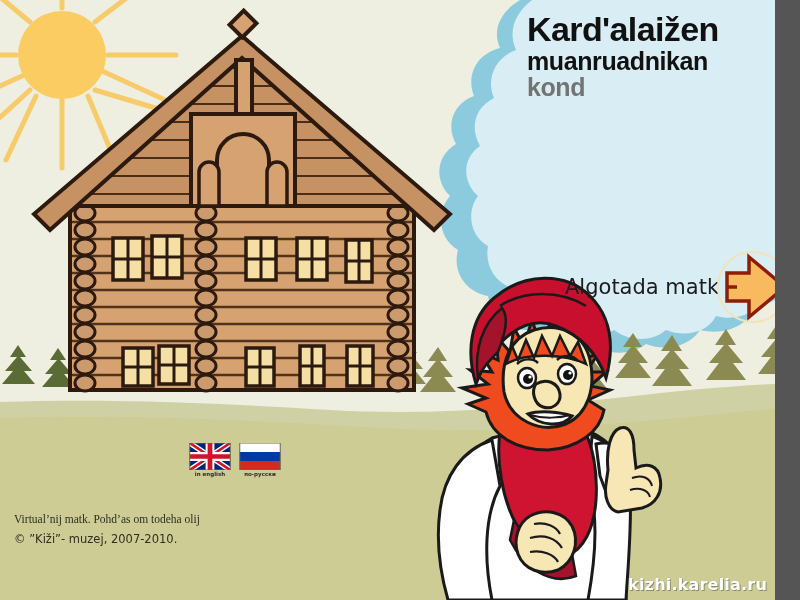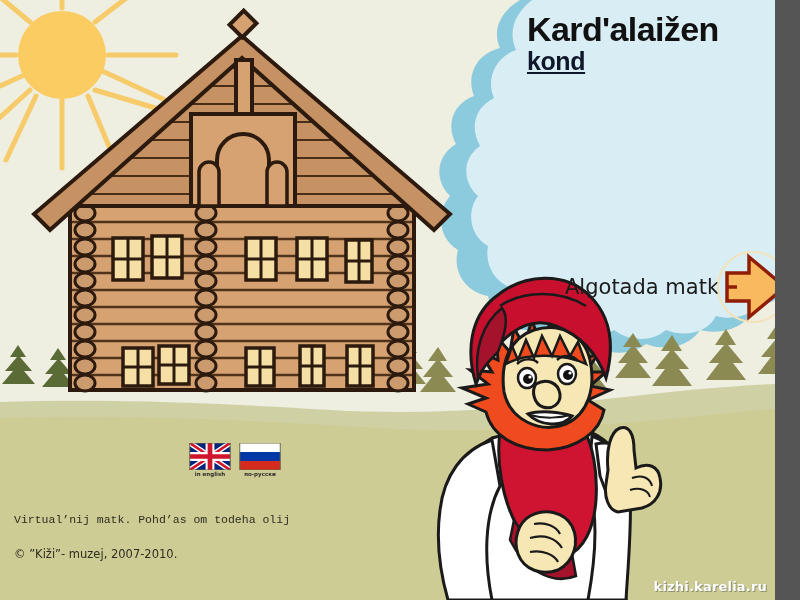--- a/index.html
+++ b/index.html
@@ -42,23 +42,22 @@
     font-size: 25px;
     letter-spacing: -0.4px;
     color: #111111;
     margin: 0;
   }
   .title-line3 {
     font-family: "Liberation Sans", sans-serif;
     font-weight: bold;
     font-size: 25px;
     letter-spacing: -0.4px;
-    color: #0f172a;
+    color: #737373;
     margin: 1px 0 0 0;
-    text-decoration: underline;
   }
 
   
   .next-row {
     position: absolute;
     left: 525px;
     top: 268px;
     height: 38px;
     display: flex;
     align-items: center;
@@ -114,39 +113,39 @@
 
   
   .footer {
     position: absolute;
     left: 14px;
     top: 512px;
     width: 330px;
     z-index: 30;
   }
   .footer-line {
-    font-family: Liberation Mono, monospace;
+    font-family: Liberation Serif, serif;
     font-size: 11.5px;
     color: #2e2e22;
     line-height: 1.35;
   }
   .footer-copy {
     font-family: "DejaVu Sans", sans-serif;
     font-size: 11.5px;
     color: #2e2e22;
-    margin-top: 19px;
+    margin-top: 4px;
   }
 
   
   .watermark {
     position: absolute;
     right: 8px;
     bottom: 6px;
     font-family: "DejaVu Sans", sans-serif;
-    font-size: 13px;
+    font-size: 16px;
     font-weight: bold;
     color: #ffffff;
     text-shadow: 1px 1px 0 #8e8e6b, -0.5px -0.5px 0 #b9b98f;
     z-index: 30;
     letter-spacing: 0.2px;
   }
 </style>
 </head>
 <body>
 
@@ -448,20 +447,21 @@
 
       <path fill="#a5122b" stroke="#1a1a1a" stroke-width="2.5" d="M478,378 C474,350 482,324 502,308
                C510,318 504,336 498,352 C490,360 482,368 478,378 Z"></path>
       <path stroke="#1a1a1a" stroke-width="2.5" fill="none" d="M500,306 C524,290 560,290 586,306"></path>
     </g>
 
   </svg>
 
   <div class="title-block">
     <div class="title-line1">Kard'alaižen</div>
+    <div class="title-line2">muanruadnikan</div>
     <div class="title-line3">kond</div>
   </div>
 
   <div class="next-row">
     <span class="next-label">Algotada matk</span>
     <span class="next-arrow-wrap">
       <svg width="76" height="76" viewBox="0 0 76 76">
         <circle cx="38" cy="38" r="35" fill="none" stroke="#f2e3b8" stroke-width="2"></circle>
         <path d="M34,8 L70,38 L34,68 L34,52 L12,52 L12,38 L22,38 L12,38 L12,24 L34,24 Z" fill="#f9b95e" stroke="#8f1d06" stroke-width="3.5" stroke-linejoin="miter"></path>
       </svg>

